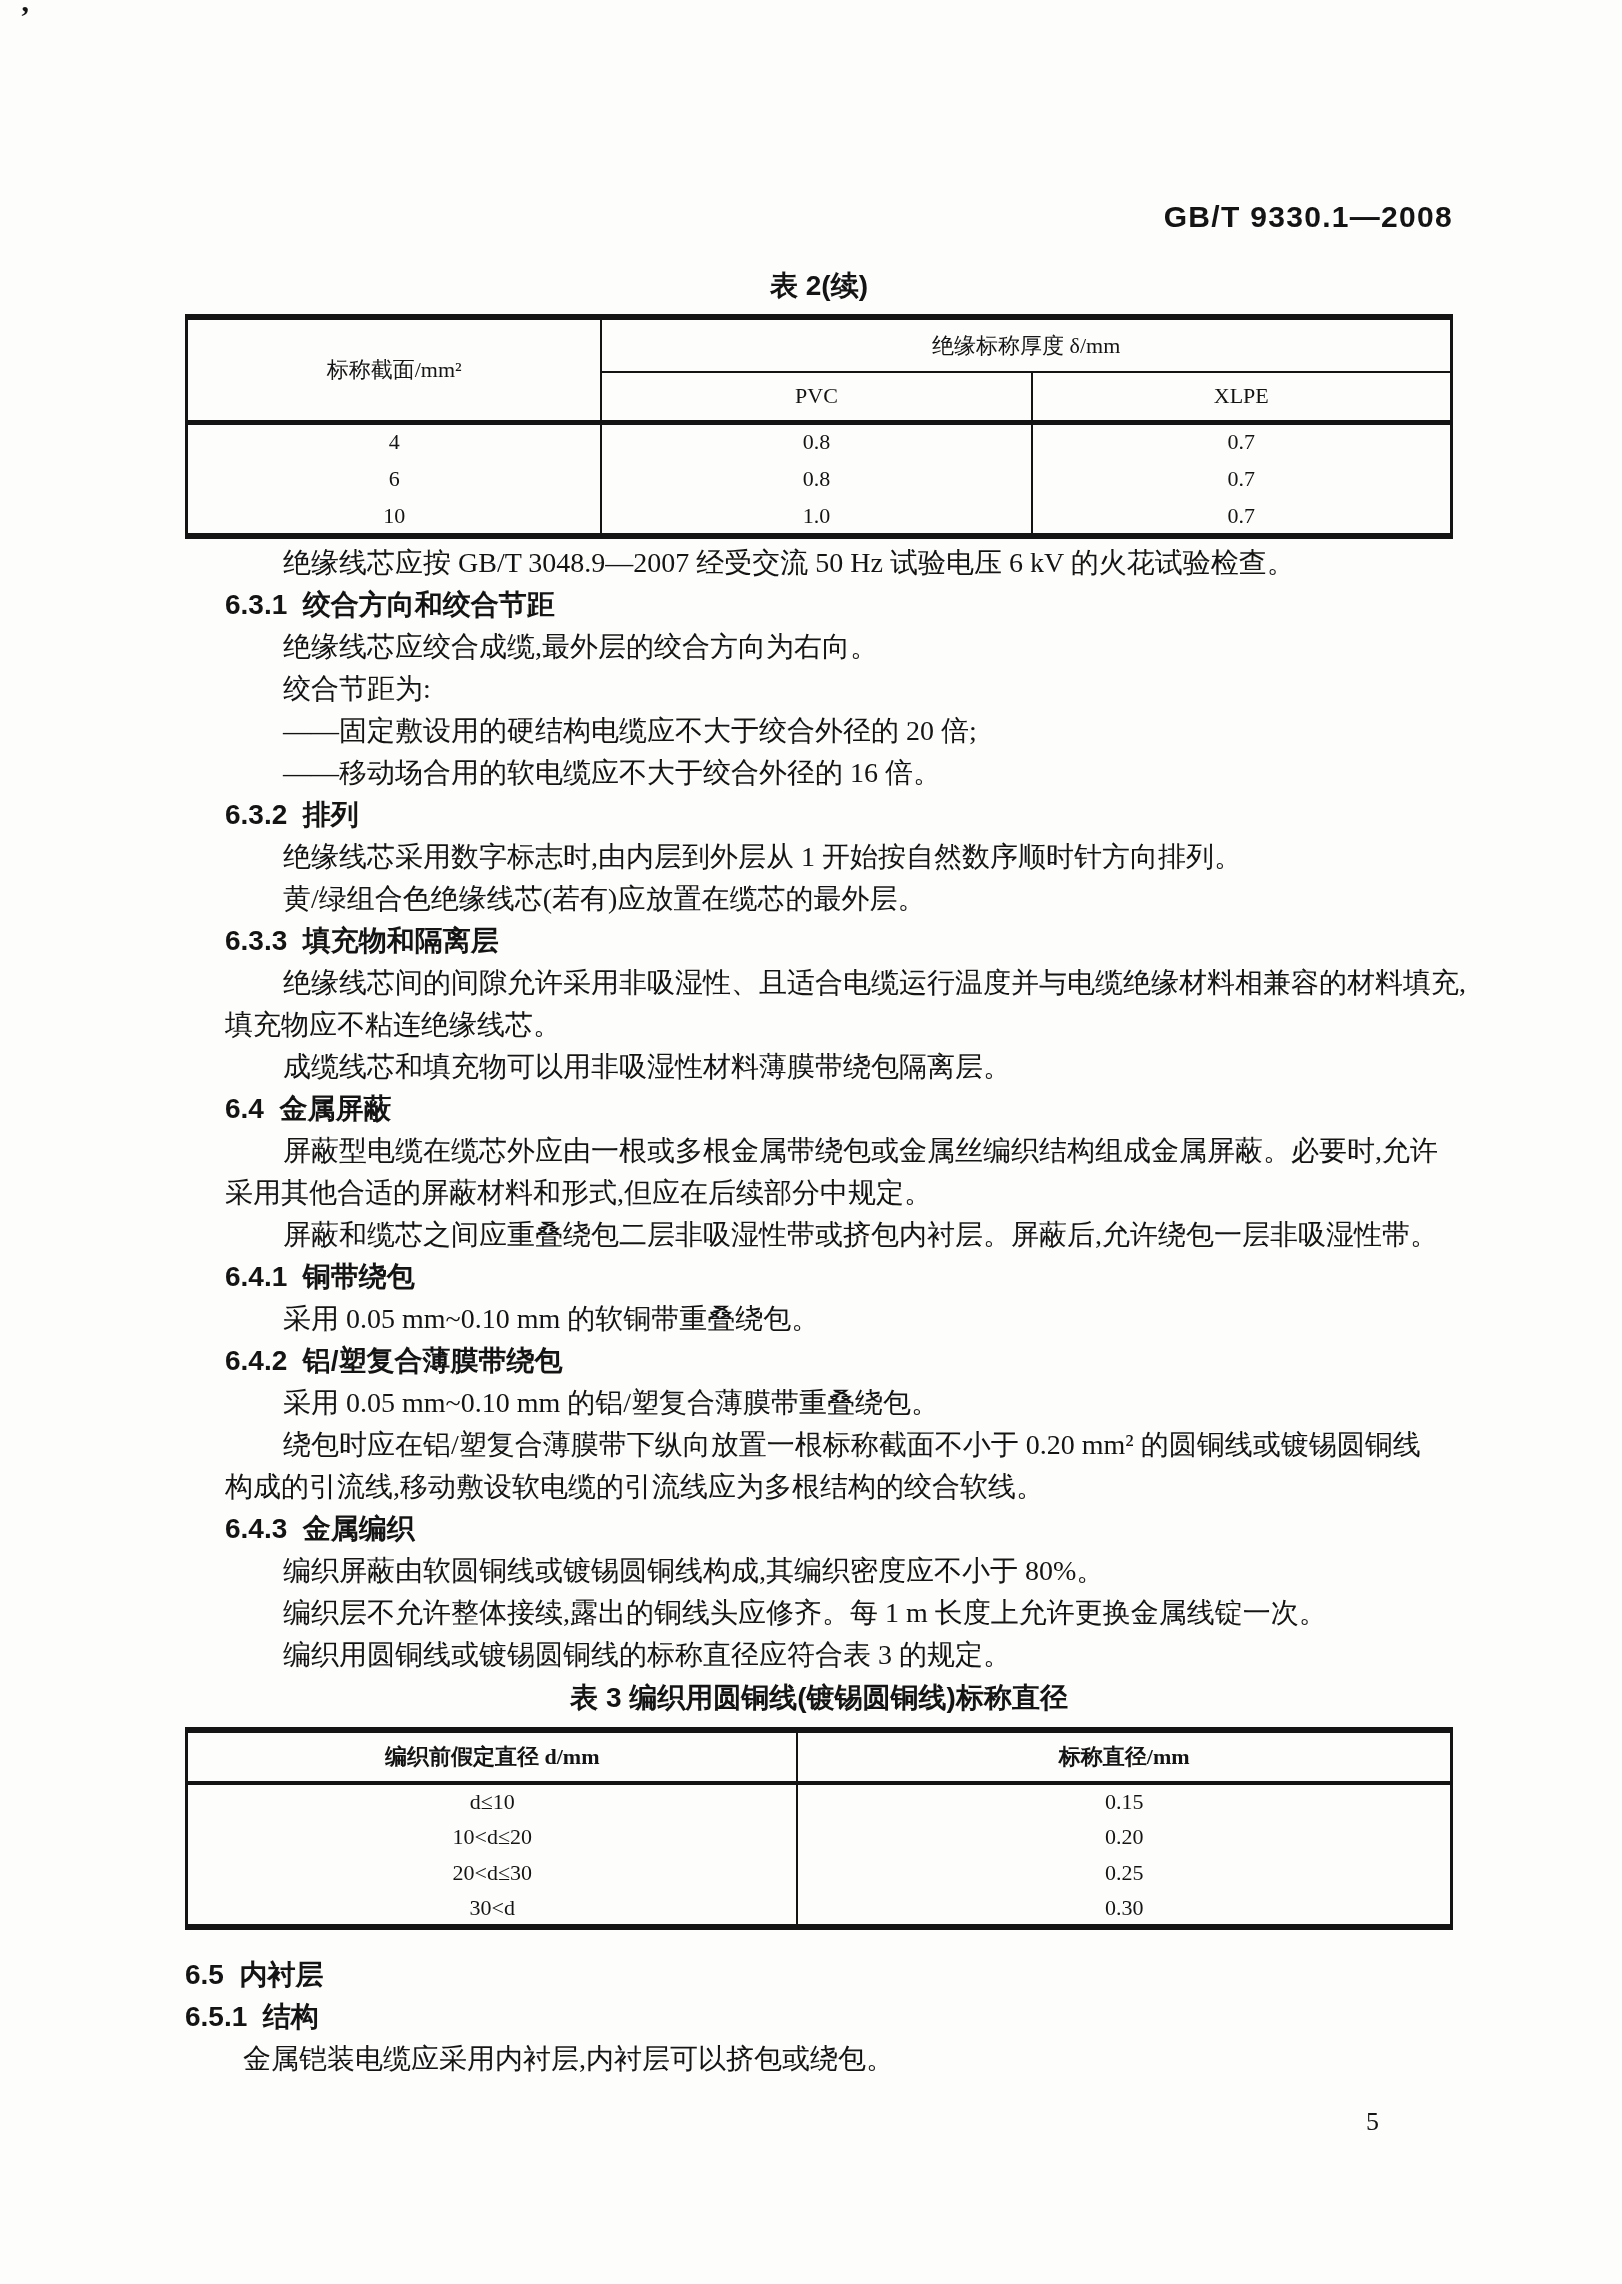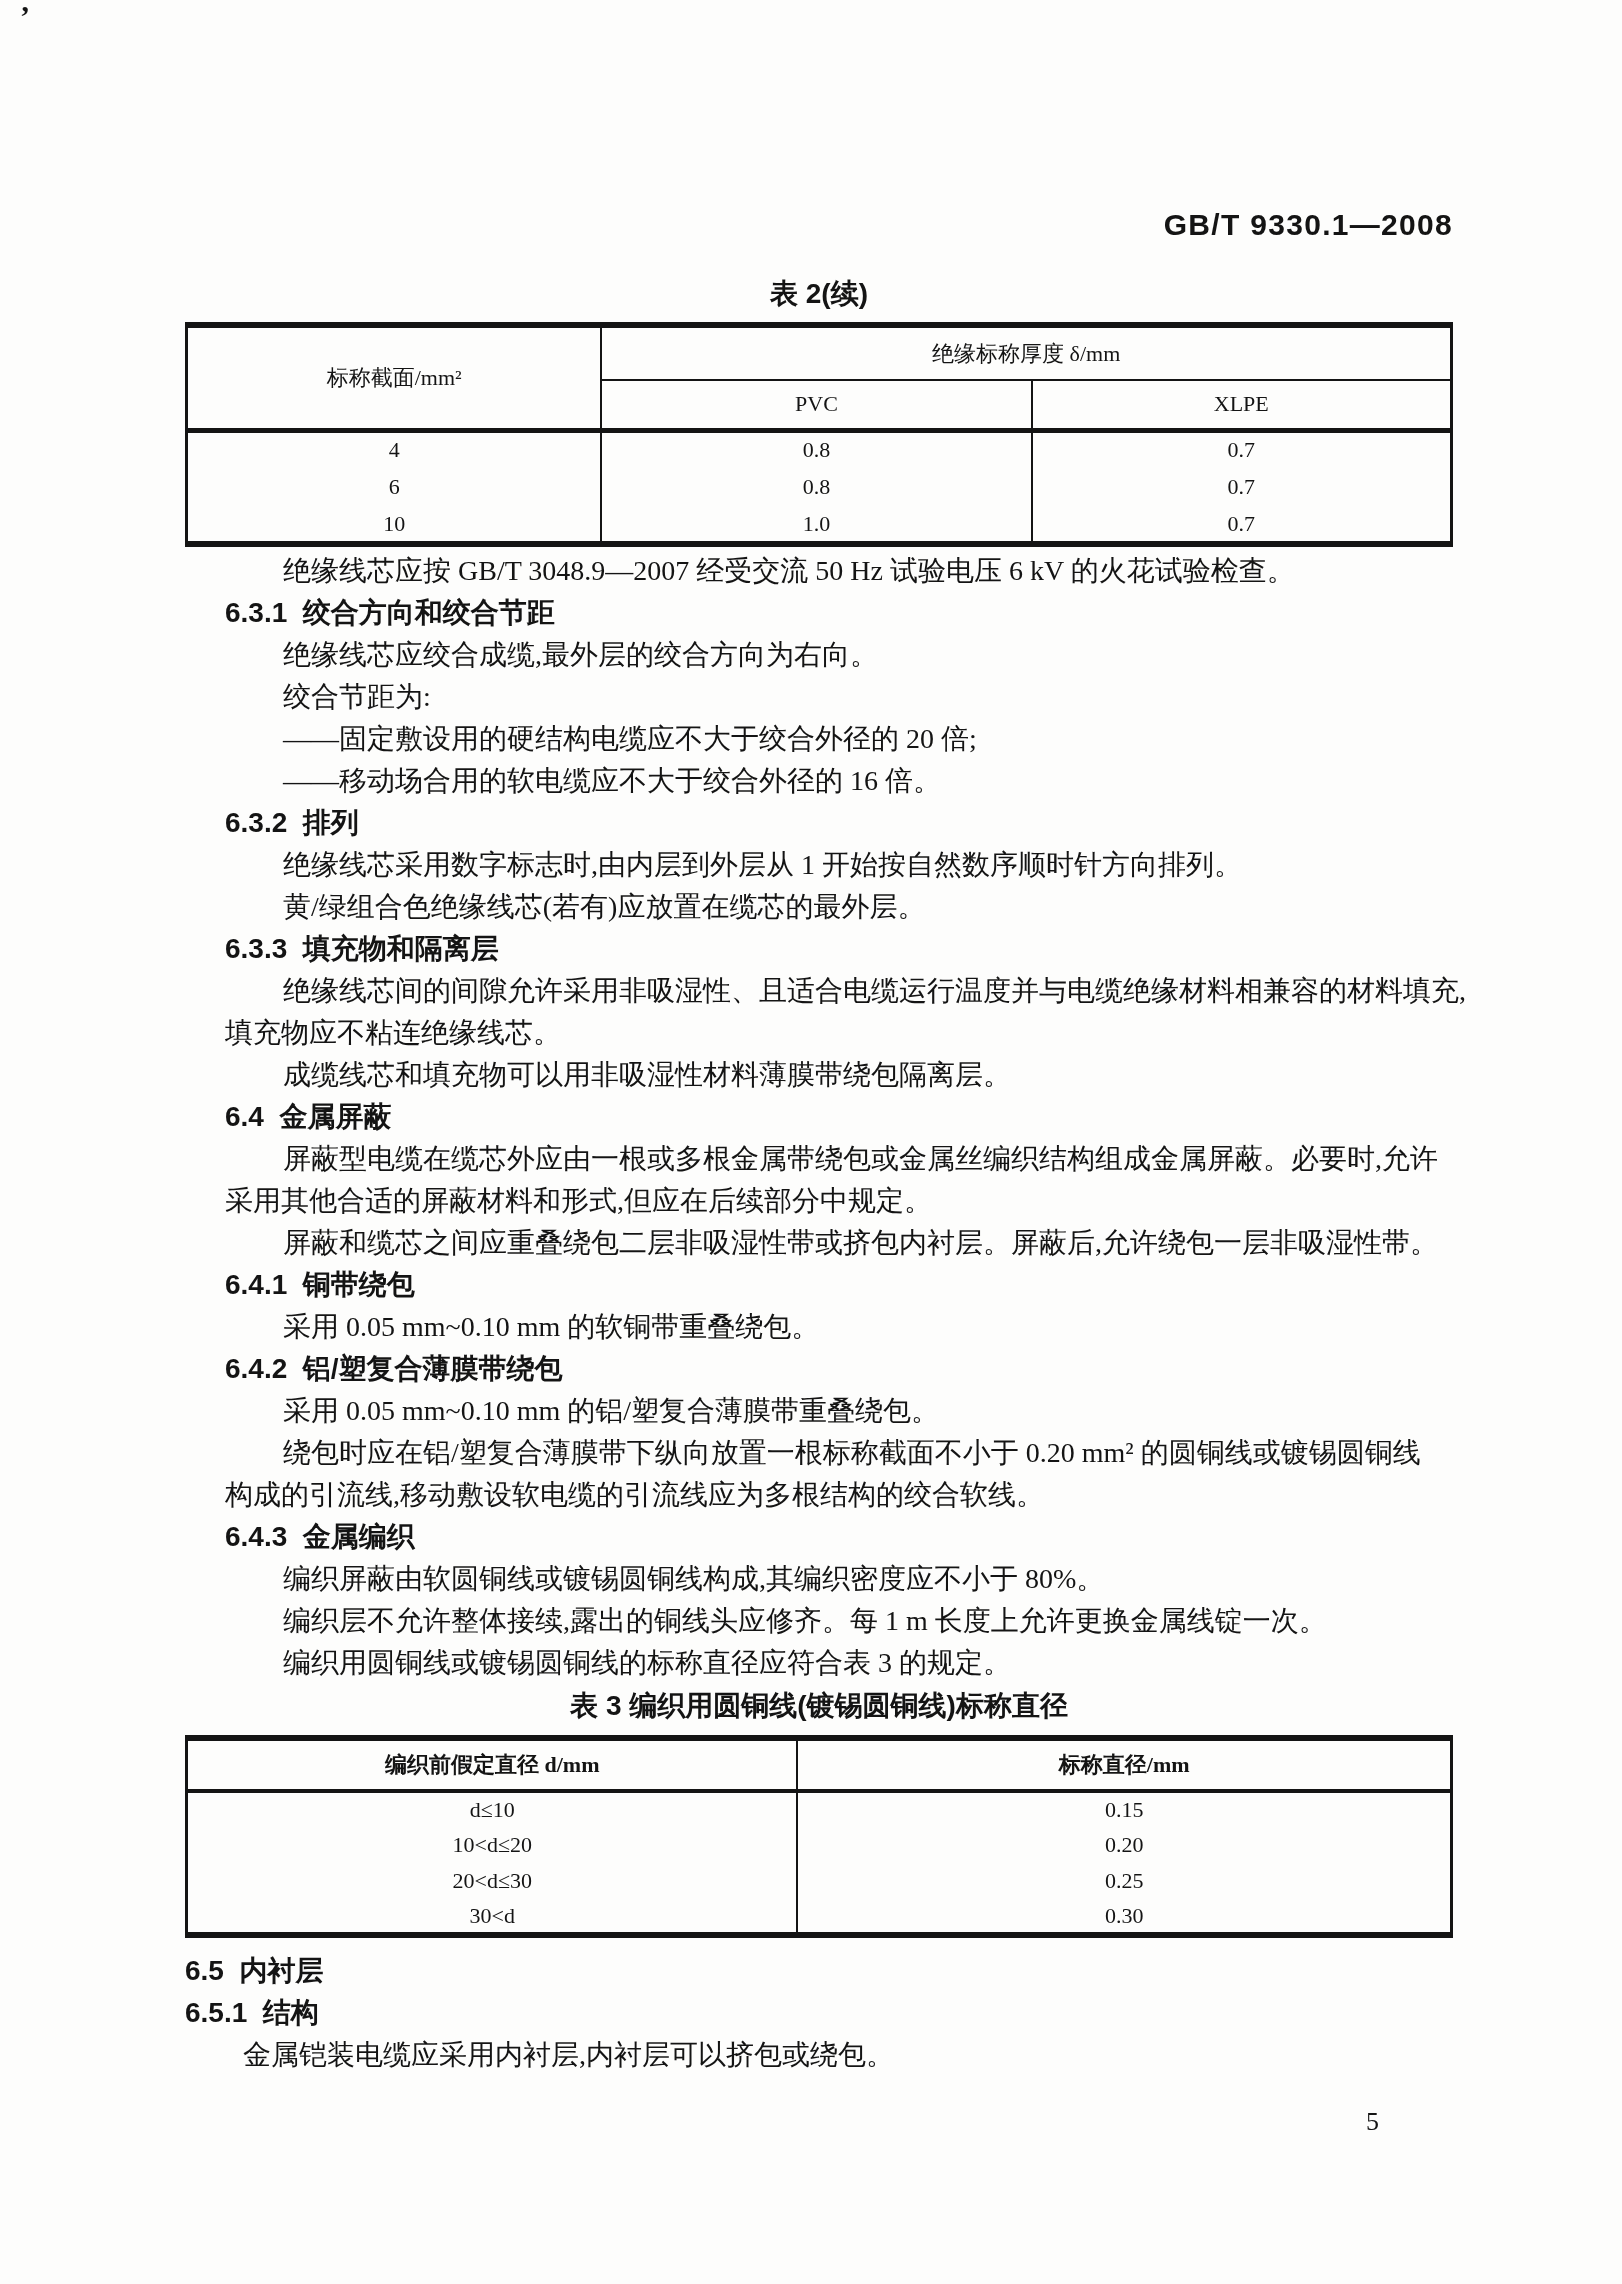--- a/index.html
+++ b/index.html
@@ -5,21 +5,21 @@
   html,body{margin:0;padding:0;background:#888;}
   .page{
     position:relative;
     width:1622px;height:2284px;
     background:#fdfdfc;
     font-family:"Liberation Serif",serif;
     color:#141414;
     overflow:hidden;
   }
   .content{
-    position:absolute;left:185px;top:12px;width:1268px;
+    position:absolute;left:185px;top:4px;width:1268px;
   }
   .artifact{
     position:absolute;left:20px;top:0;
     font-size:30px;font-weight:bold;color:#141414;
   }
   .doc-number{
     margin-top:196px;
     text-align:right;
     font-family:"Liberation Sans",sans-serif;
     font-weight:bold;
@@ -66,21 +66,21 @@
     padding-left:40px;
   }
   .t3 tr.h{height:53px;}
   .t3 tr.d{height:36px;}
   .t3 th{
     border-bottom:4px solid #141414;
     font-weight:bold;
   }
 
   #body-lines{margin-top:2.6px;margin-left:40px;}
-  #footer-lines{margin-top:12px;}
+  #footer-lines{margin-top:24px;}
   .line{
     font-size:28px;
     line-height:42px;
     white-space:pre;
   }
   .heading{
     font-family:"Liberation Sans",sans-serif;
     font-weight:bold;
   }
   .indent{padding-left:58px;}

